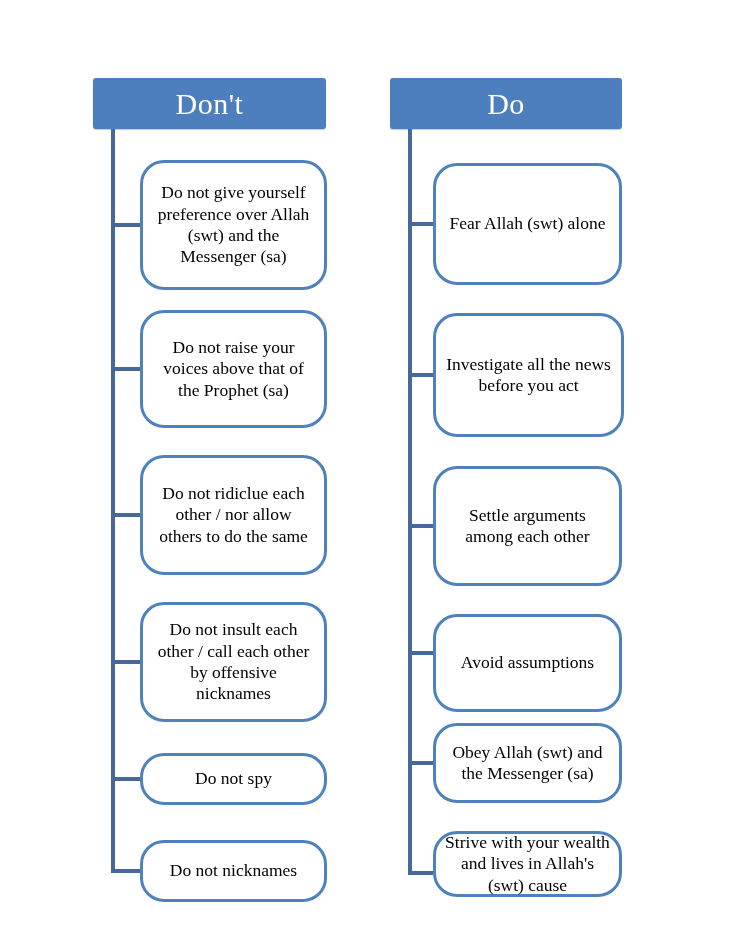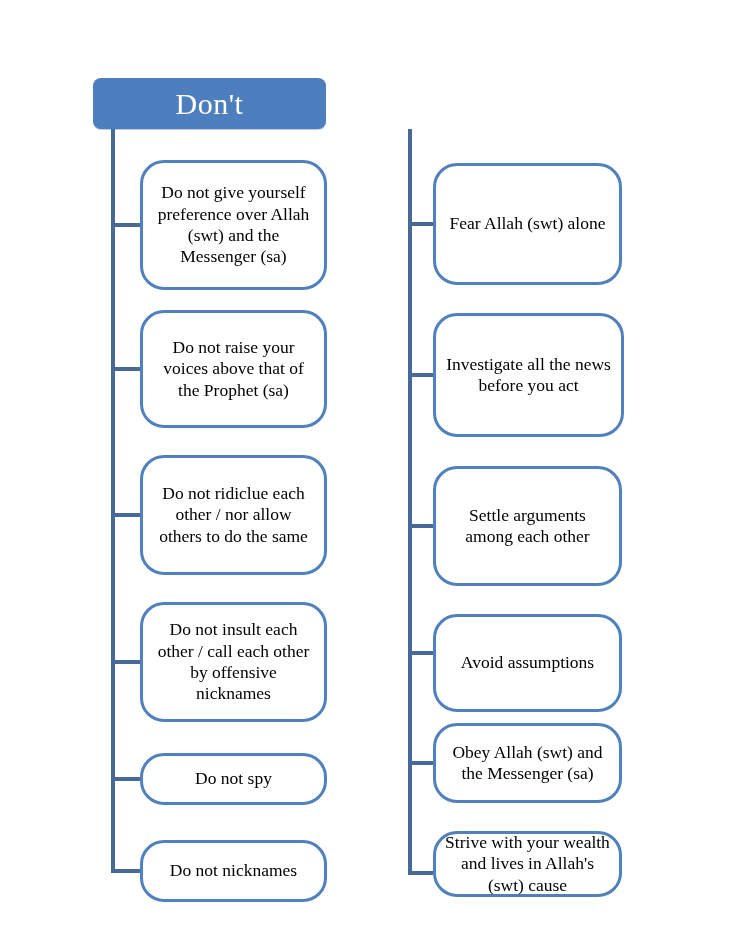--- a/index.html
+++ b/index.html
@@ -12,21 +12,21 @@
     width: 740px;
     height: 934px;
     background: var(--background, #ffffff);
     font-family: "Liberation Serif", "DejaVu Serif", serif;
     overflow: hidden;
   }
   .header-box {
     position: absolute;
     background: var(--header-fill, #4d7ebd);
     color: var(--header-text, #ffffff);
-    border-radius: 8px;
+    border-radius: 3px;
     display: flex;
     align-items: center;
     justify-content: center;
     font-size: 30px;
     letter-spacing: 0.5px;
     box-shadow: 0 1px 1px rgba(120,150,190,0.5);
   }
   .item-box {
     position: absolute;
     background: var(--background, #ffffff);
@@ -79,20 +79,23 @@
   <div class="item-box" style="left:140px; top:602px; width:187px; height:120px;">
     <span>Do not insult each other / call each other by offensive nicknames</span>
   </div>
   <div class="item-box" style="left:140px; top:753px; width:187px; height:52px;text-align:center;">
     <span>Do not spy</span>
   </div>
   <div class="item-box" style="left:140px; top:840px; width:187px; height:62px;">
     <span>Do not nicknames</span>
   </div>
 
+  <div class="header-box" style="left:390px; top:78px; width:232px; height:51px;">
+    <span>Do</span>
+  </div>
 
   <div class="vline" style="left:408px; top:129px; height:746px;"></div>
 
   <div class="stub" style="left:408px; top:222px; width:25px;"></div>
   <div class="stub" style="left:408px; top:373px; width:25px;"></div>
   <div class="stub" style="left:408px; top:524px; width:25px;"></div>
   <div class="stub" style="left:408px; top:651px; width:25px;"></div>
   <div class="stub" style="left:408px; top:761px; width:25px;"></div>
   <div class="stub" style="left:408px; top:871px; width:25px;"></div>
 

